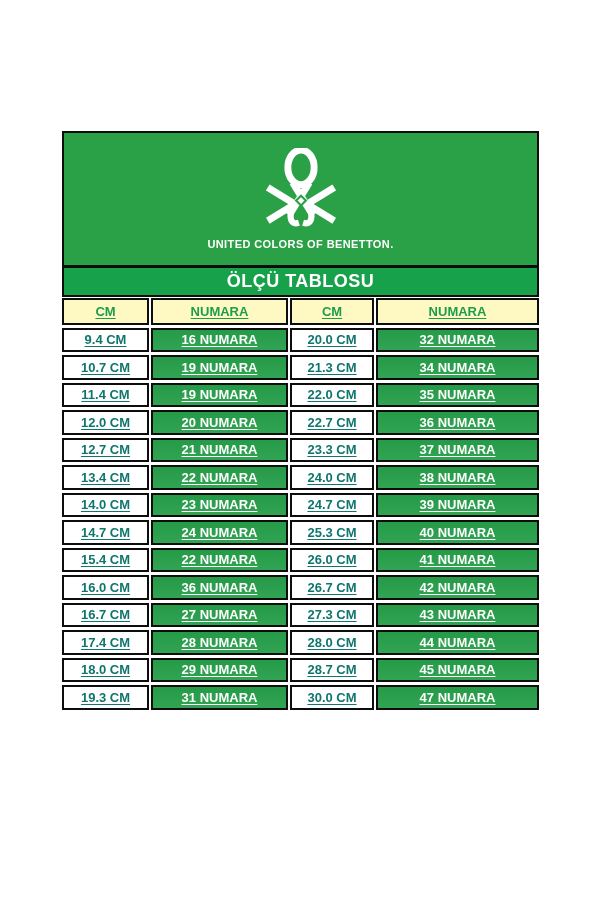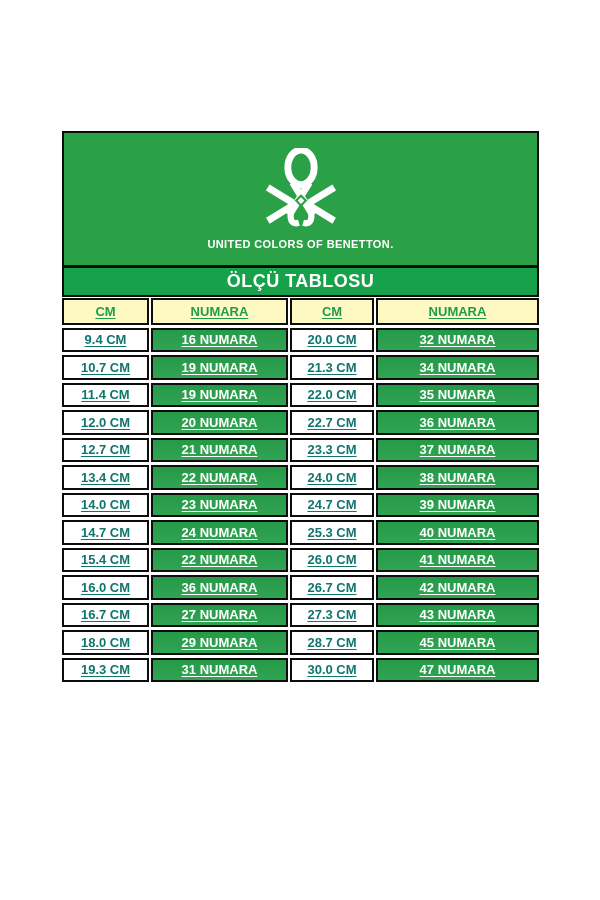--- a/index.html
+++ b/index.html
@@ -199,20 +199,26 @@
             <td class="cm">26.7 CM</td>
             <td class="num">42 NUMARA</td>
           </tr>
           <tr>
             <td class="cm">16.7 CM</td>
             <td class="num">27 NUMARA</td>
             <td class="cm">27.3 CM</td>
             <td class="num">43 NUMARA</td>
           </tr>
           <tr>
+            <td class="cm">17.4 CM</td>
+            <td class="num">28 NUMARA</td>
+            <td class="cm">28.0 CM</td>
+            <td class="num">44 NUMARA</td>
+          </tr>
+          <tr>
             <td class="cm">18.0 CM</td>
             <td class="num">29 NUMARA</td>
             <td class="cm">28.7 CM</td>
             <td class="num">45 NUMARA</td>
           </tr>
           <tr>
             <td class="cm">19.3 CM</td>
             <td class="num">31 NUMARA</td>
             <td class="cm">30.0 CM</td>
             <td class="num">47 NUMARA</td>

